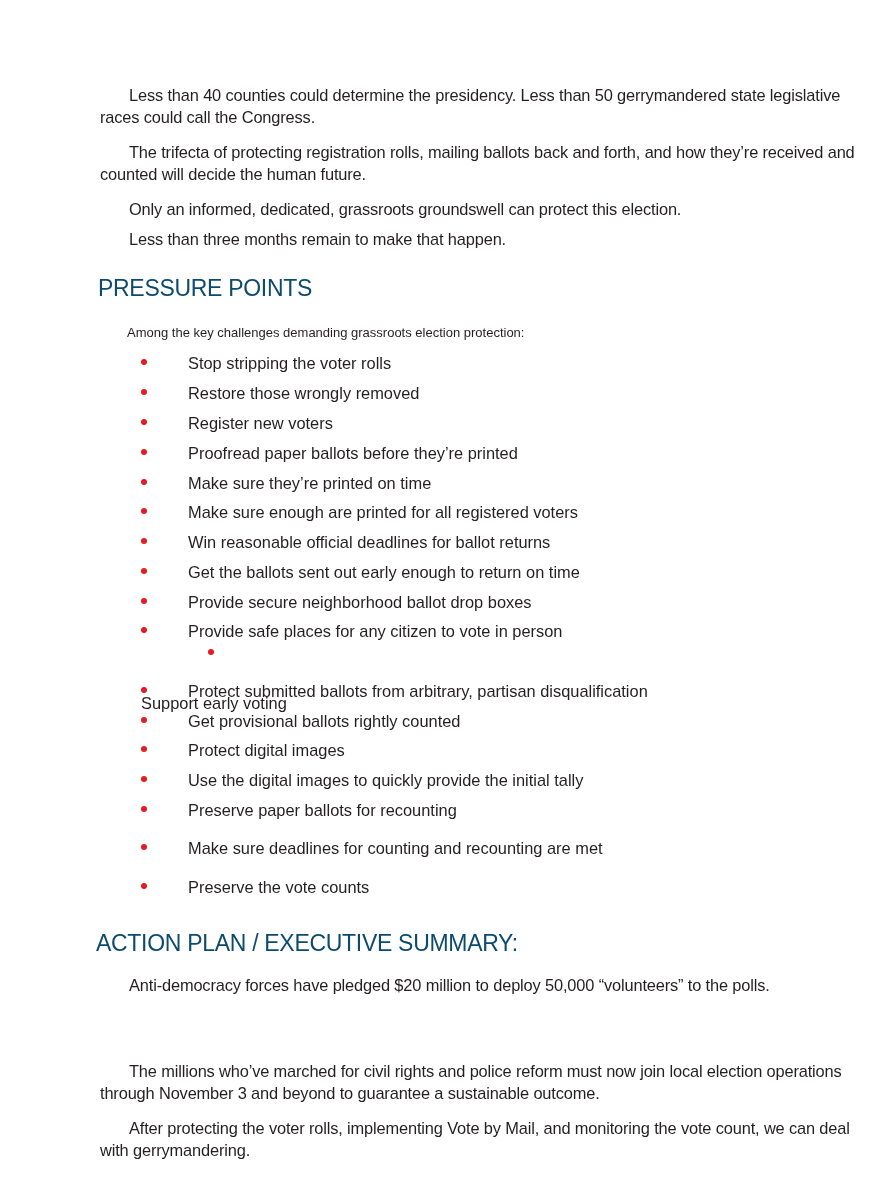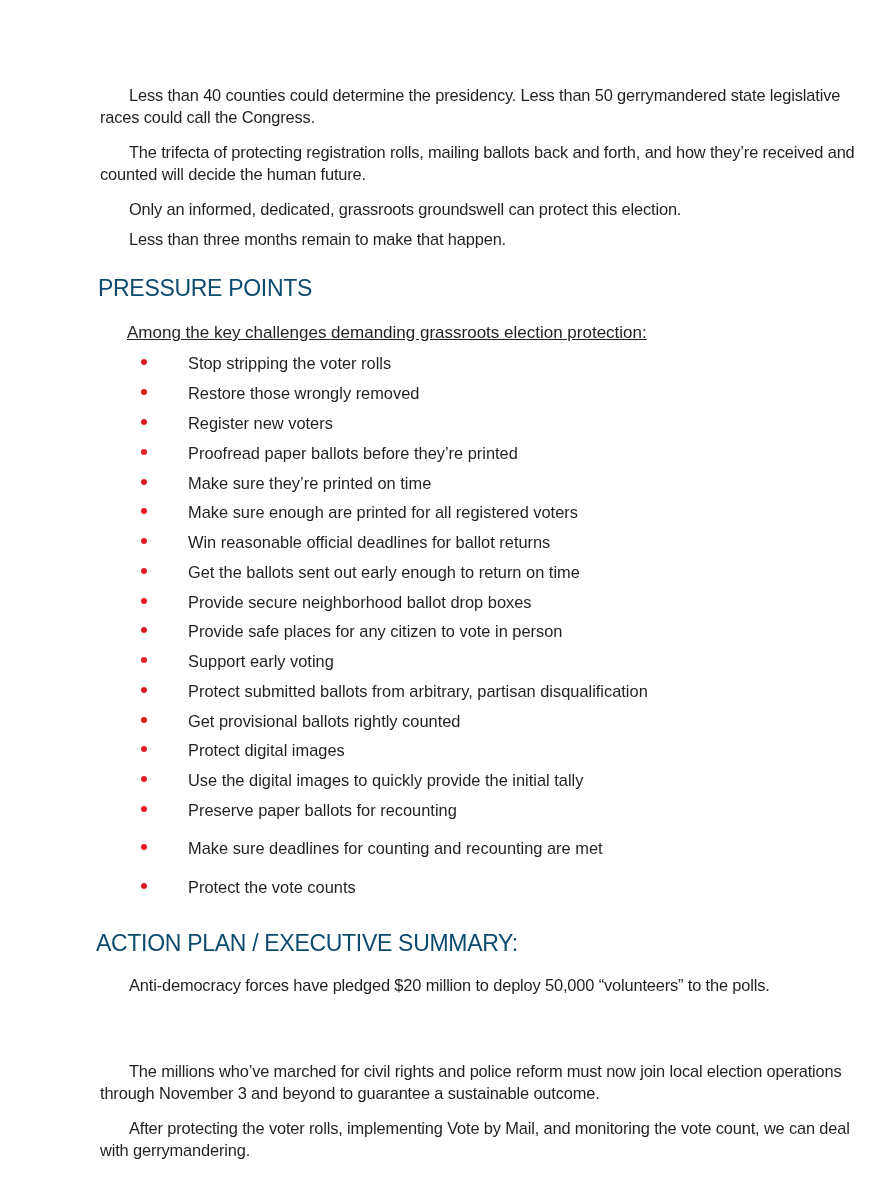--- a/index.html
+++ b/index.html
@@ -41,23 +41,22 @@
       font-family: "Liberation Sans", sans-serif;
       font-weight: normal;
       font-size: 23px;
       line-height: 28px;
       letter-spacing: -0.3px;
     }
     .intro {
       position: absolute;
       left: 79px;
       margin: 0;
-      font-size: 17px;
+      font-size: 13px;
       line-height: 22px;
-      text-decoration: underline;
     }
     .bullets {
       position: absolute;
       left: 93px;
       top: 0;
       margin: 0;
       padding: 0;
       list-style: none;
     }
     .bullet {
@@ -128,21 +127,21 @@
         <span>Get the ballots sent out early enough to return on time</span>
       </li>
     <li class="bullet" style="top:575px;">
         <span class="dot"></span>
         <span>Provide secure neighborhood ballot drop boxes</span>
       </li>
     <li class="bullet" style="top:604px;">
         <span class="dot"></span>
         <span>Provide safe places for any citizen to vote in person</span>
       </li>
-    <li class="bullet" style="top:634px;">
+    <li class="bullet" style="top:634px;flex-direction:column;">
         <span class="dot"></span>
         <span>Support early voting</span>
       </li>
     <li class="bullet" style="top:664px;">
         <span class="dot"></span>
         <span>Protect submitted ballots from arbitrary, partisan disqualification</span>
       </li>
     <li class="bullet" style="top:694px;">
         <span class="dot"></span>
         <span>Get provisional ballots rightly counted</span>
@@ -158,21 +157,21 @@
     <li class="bullet" style="top:783px;">
         <span class="dot"></span>
         <span>Preserve paper ballots for recounting</span>
       </li>
     <li class="bullet" style="top:821px;">
         <span class="dot"></span>
         <span>Make sure deadlines for counting and recounting are met</span>
       </li>
     <li class="bullet" style="top:860px;">
         <span class="dot"></span>
-        <span>Protect the vote counts</span>
+        <span>Preserve the vote counts</span>
       </li>
   </ul>
 
   <h2 class="heading" style="top:913px; left:48px;">ACTION PLAN / EXECUTIVE SUMMARY:</h2>
 
   <p class="para" style="top:958px;">Anti-democracy forces have pledged $20 million to deploy 50,000 “volunteers” to the polls.</p>
   <p class="para" style="top:1044px;">The millions who’ve marched for civil rights and police reform must now join local election operations through November 3 and beyond to guarantee a sustainable outcome.</p>
   <p class="para" style="top:1101px;">After protecting the voter rolls, implementing Vote by Mail, and monitoring the vote count, we can deal with gerrymandering.</p>
 
 </div>

